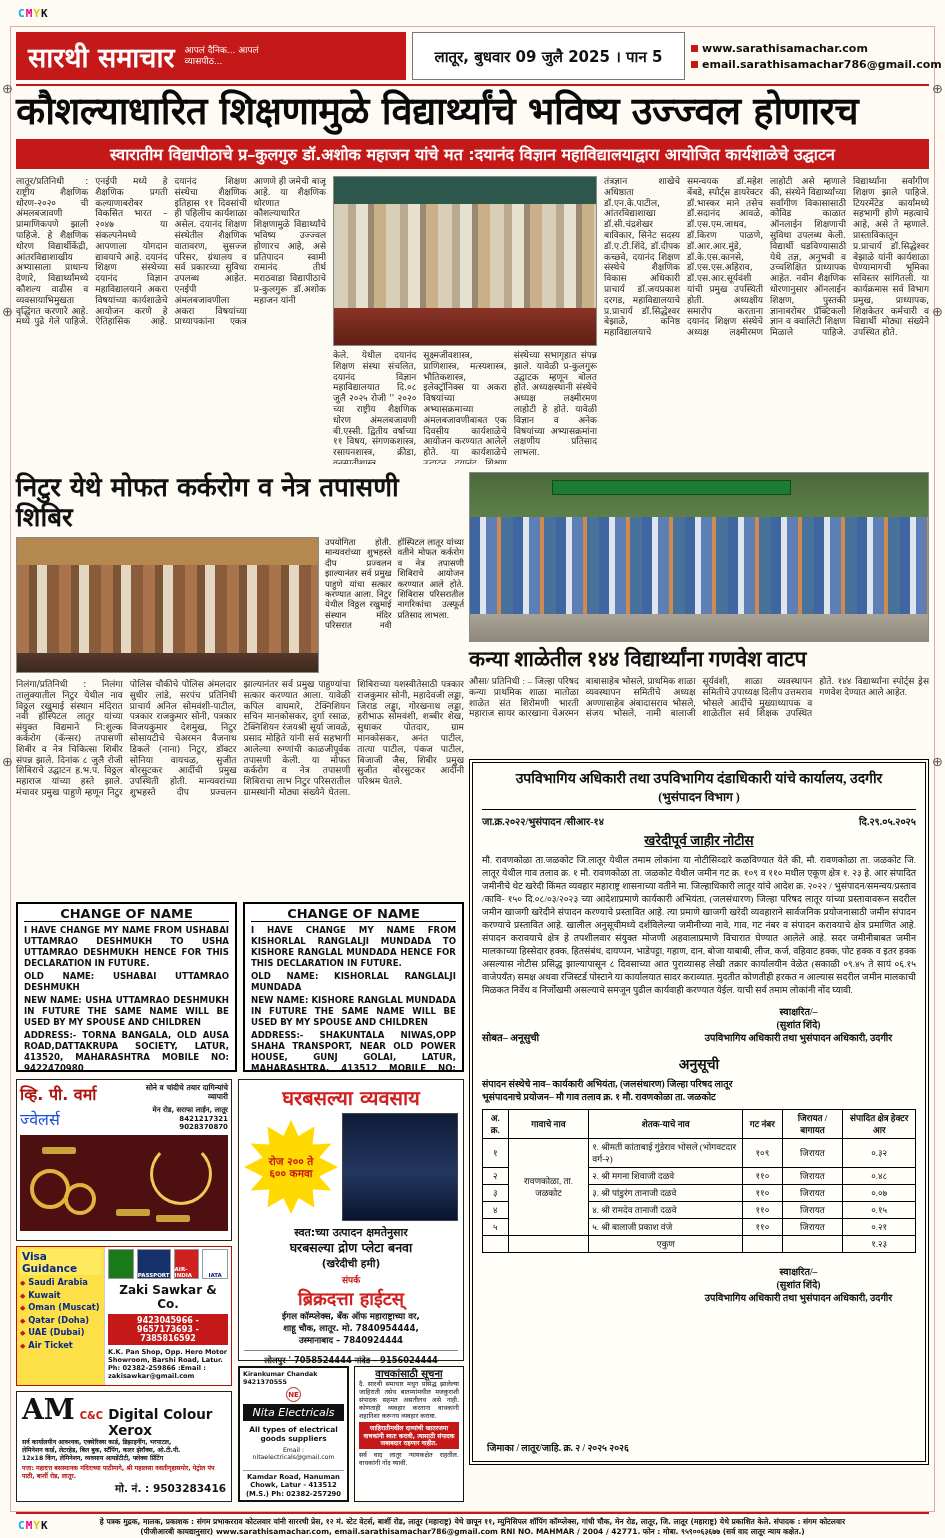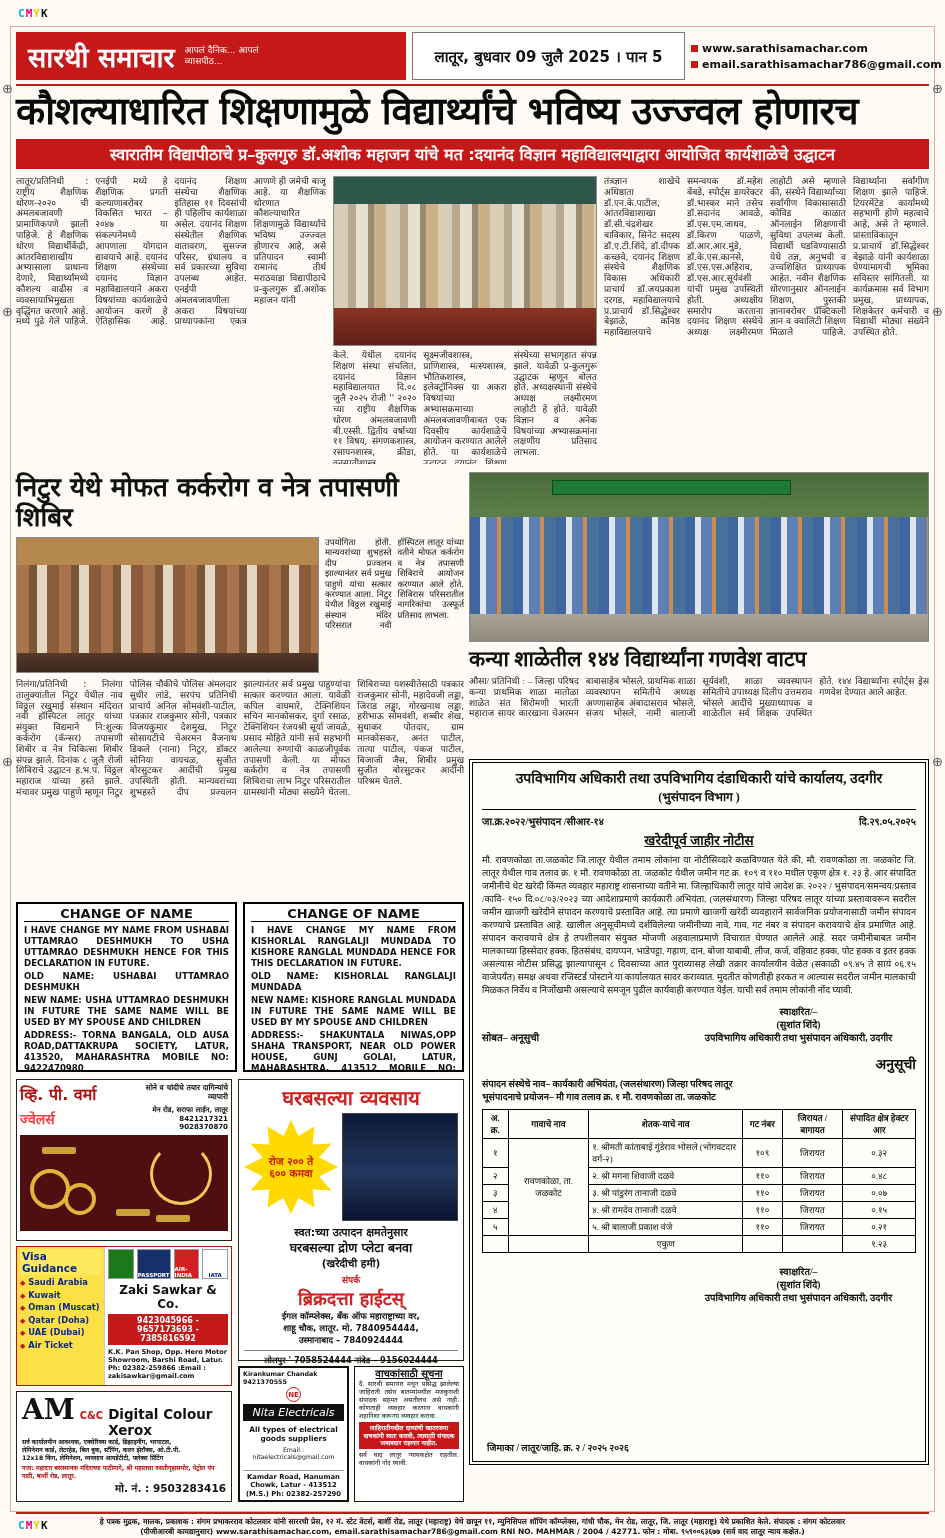--- a/index.html
+++ b/index.html
@@ -66,21 +66,21 @@
   .con-box p { margin-bottom:2px; }
 
   .ads-row { display:flex; gap:6px; margin-top:7px; }
   .ads-a { width:216px; } .ads-b { width:226px; }
 
   .ad-jewel { border:1.5px solid #222; height:162px; background:#fff; padding:3px; }
   .jw-top { display:flex; justify-content:space-between; align-items:flex-start; }
   .jw-name { color:#b01212; font-weight:800; font-size:16px; }
   .jw-tag { font-size:7.5px; font-weight:700; width:92px; text-align:right; line-height:9px; }
   .jw-sub { display:flex; justify-content:space-between; align-items:center; margin-top:1px; }
-  .jw-name2 { color:#ef4444; font-weight:700; font-size:14px; }
+  .jw-name2 { color:#1d4ed8; font-weight:400; font-size:16px; }
   .jw-addr { font-size:7px; font-weight:700; text-align:right; line-height:8.5px; }
   .jw-img { height:96px; background:#4d0f0f; position:relative; margin-top:3px; }
   .bangle { position:absolute; border:4px solid #e3b33c; border-radius:50%; }
   .necklace { position:absolute; right:16px; top:8px; width:62px; height:62px; border:3px solid #f0c959; border-radius:50%; border-top-color:transparent; }
   .goldbar { position:absolute; width:34px; height:7px; background:#caa23a; border-radius:2px; }
 
   .ad-visa { border:1.5px solid #b01212; height:140px; margin-top:5px; background:#fff; display:flex; }
   .visa-left { width:88px; background:#fde047; border-right:1px solid #ccc; padding:2px 3px; }
   .visa-title { color:#0a2a8a; font-weight:800; font-size:10.5px; background:#ffe95e; padding:1px 2px; margin-bottom:2px; }
   .visa-item { color:#0a2a8a; font-weight:700; font-size:8.3px; line-height:11.5px; white-space:nowrap; }
@@ -144,21 +144,21 @@
   .notice-box { margin-top:7px; border:4px double #000; background:#fffef9; padding:7px 9px 26px; height:706px; position:relative; }
   .nt-office { text-align:center; font-weight:800; font-size:14px; line-height:18px; }
   .nt-office-sub { text-align:center; font-weight:800; font-size:12px; }
   .nt-hr { border:none; border-top:1.5px solid #000; margin:4px 0; }
   .nt-refrow { display:flex; justify-content:space-between; font-weight:700; font-size:10px; margin:2px 0 3px; }
   .nt-title { text-align:center; font-weight:800; font-size:13.5px; text-decoration:underline; margin:2px 0 5px; }
   .nt-body { text-align:justify; font-size:9.2px; line-height:13px; font-weight:500; }
   .nt-row2 { display:flex; justify-content:space-between; margin-top:8px; }
   .nt-encl { font-weight:700; font-size:10px; align-self:flex-end; }
   .sign { text-align:center; font-size:9.6px; font-weight:700; width:235px; line-height:13px; }
-  .nt-sched-title { text-align:right; font-weight:800; font-size:14px; margin:10px 0 5px; }
+  .nt-sched-title { text-align:center; font-weight:800; font-size:14px; margin:10px 0 5px; }
   .nt-sched-line { font-size:9.4px; font-weight:600; line-height:13px; }
   table.nt-table { width:100%; border-collapse:collapse; margin-top:5px; font-size:8.8px; }
   .nt-table th, .nt-table td { border:1px solid #000; padding:2px 3px; text-align:center; vertical-align:middle; }
   .nt-table th { font-weight:700; }
   .nt-table td.farmer { text-align:left; }
   .nt-sign2 { display:flex; justify-content:flex-end; margin-top:12px; }
   .nt-footref { position:absolute; left:14px; bottom:7px; font-weight:700; font-size:9.4px; }
 
   .page-footer { margin-top:10px; border-top:2px solid #c51818; border-bottom:2px solid #c51818; padding:3px 4px; text-align:center; font-size:7.5px; line-height:10px; font-weight:600; }
 </style>

